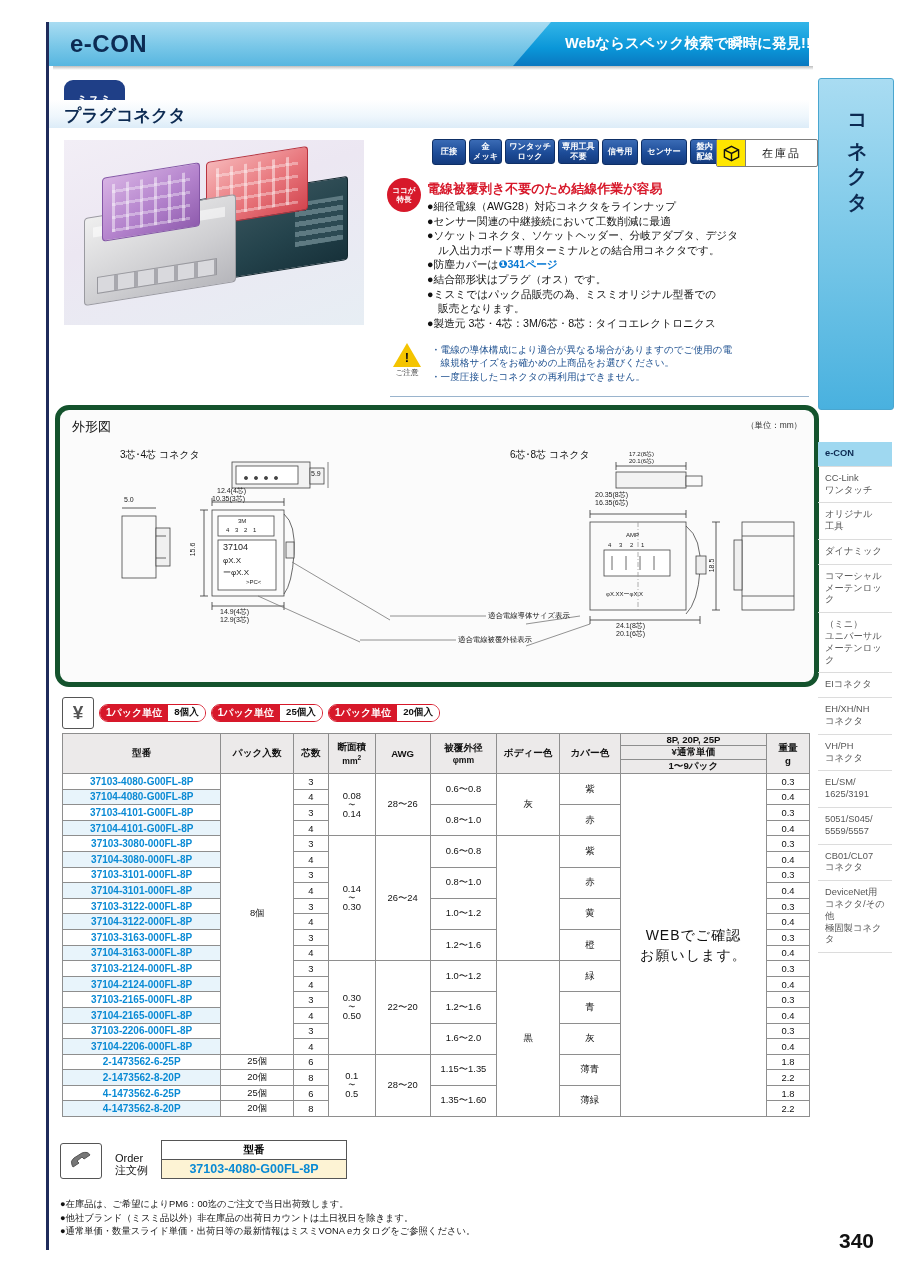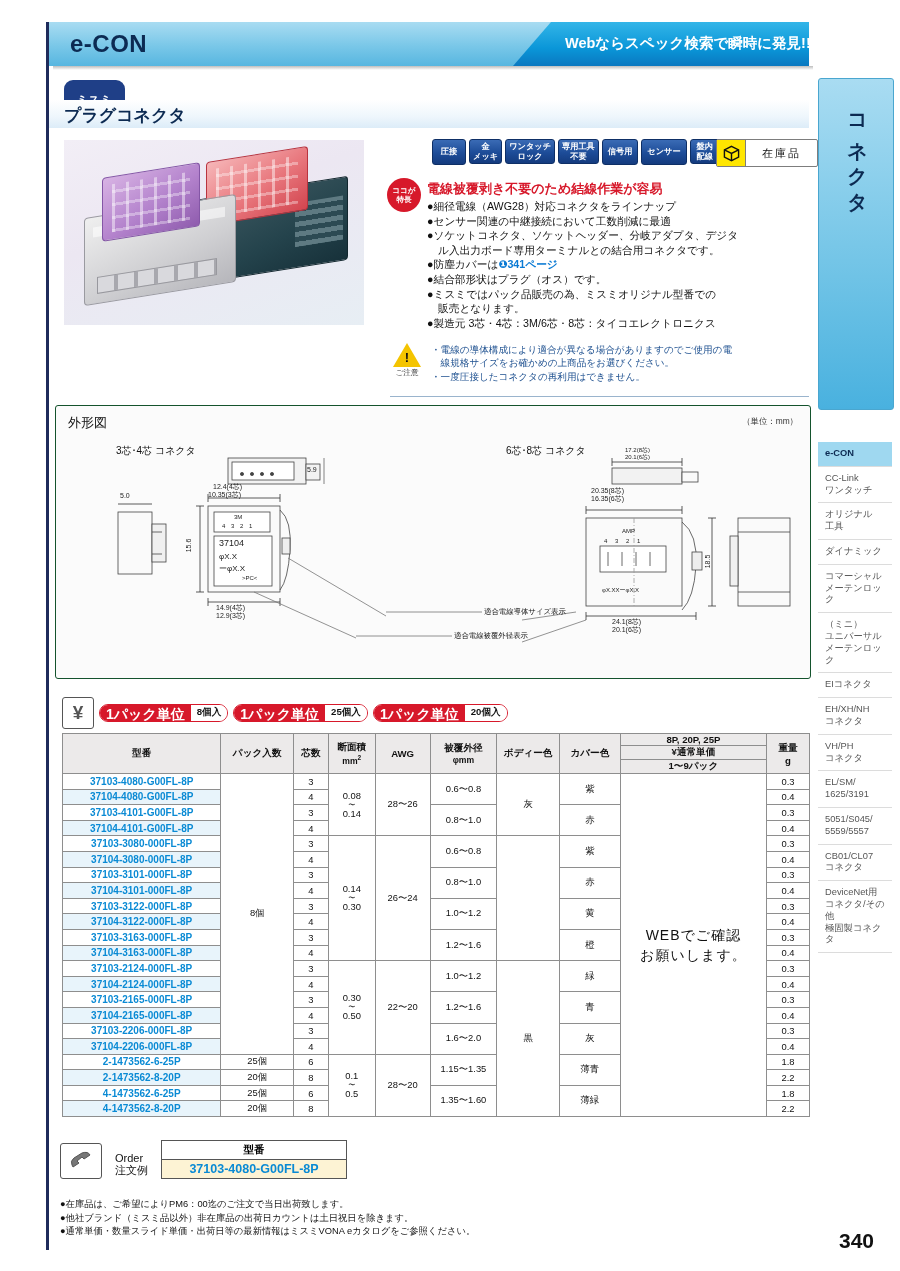--- a/index.html
+++ b/index.html
@@ -85,37 +85,37 @@
   .warn-ico{width:34px;flex:0 0 34px;text-align:center;}
   .warn-tri{width:0;height:0;border-left:14px solid transparent;border-right:14px solid transparent;border-bottom:24px solid #f4c400;margin:0 auto;position:relative;}
   .warn-tri::after{content:"!";position:absolute;left:-3px;top:7px;width:6px;text-align:center;font-size:13px;font-weight:bold;color:#111;}
   .warn-lbl{font-size:7.6px;color:#333;margin-top:1px;}
   .warn-txt{font-size:9.6px;line-height:13.4px;color:#1c4f8f;}
 
   .feat-hr{position:absolute;left:390px;top:396px;width:419px;height:1px;background:#9ab4cd;}
 
   
   .dim{position:absolute;left:55px;top:405px;width:754px;height:272px;
-      background:#fbfbfb;border:1px solid #14532d;border-radius:3px;}
+      background:#fbfbfb;border:5px solid #14532d;border-radius:14px;}
   .dim-title{position:absolute;left:12px;top:8px;font-size:13px;color:#111;}
   .dim-unit{position:absolute;right:12px;top:10px;font-size:8.4px;color:#333;}
   .dim-sub{position:absolute;font-size:10px;color:#111;}
   .dim-sub.l{left:60px;top:38px;}
   .dim-sub.r{left:450px;top:38px;}
   .dimtxt{position:absolute;font-size:7px;color:#222;white-space:nowrap;}
   .dimtxt.sm{font-size:6px;}
   .annot{position:absolute;font-size:7.4px;color:#111;white-space:nowrap;}
 
   
   .yen{position:absolute;left:62px;top:697px;width:30px;height:30px;border:1.6px solid #555;
       border-radius:3px;display:flex;align-items:center;justify-content:center;
       font-size:19px;font-weight:bold;color:#555;}
   .packs{position:absolute;left:99px;top:704px;display:flex;gap:5px;}
   .pk{display:flex;border:1.4px solid #d7182a;border-radius:9px;overflow:hidden;height:16px;}
-  .pk .a{background:#d7182a;color:#fff;font-size:14px;font-weight:bold;padding:1px 6px;}
+  .pk .a{background:#d7182a;color:#fff;font-size:10px;font-weight:bold;padding:1px 6px;}
   .pk .b{background:#fff;color:#111;font-size:9.6px;font-weight:bold;padding:1px 6px;}
 
   
   table.spec{position:absolute;left:62px;top:733px;width:748px;border-collapse:collapse;
       font-size:9.4px;color:#111;}
   table.spec th,table.spec td{border:1px solid #8e8e8e;text-align:center;padding:0;}
   table.spec thead th{background:#eceaea;font-weight:bold;height:24px;font-size:9.6px;}
   table.spec tbody td{height:14.6px;background:#fff;}
   tr.alt td{background:#e8f4fb;}
   td.pn{color:#0a8ad4;font-weight:bold;text-align:left;padding-left:5px;font-size:10px;}

